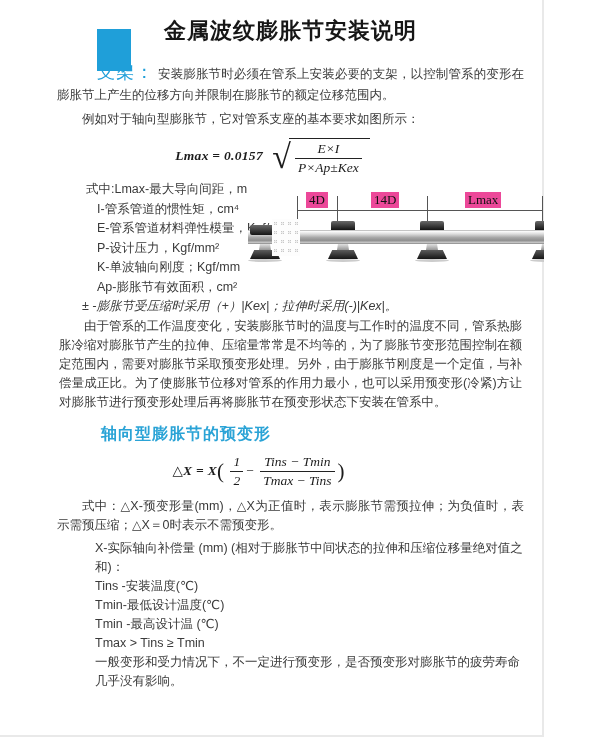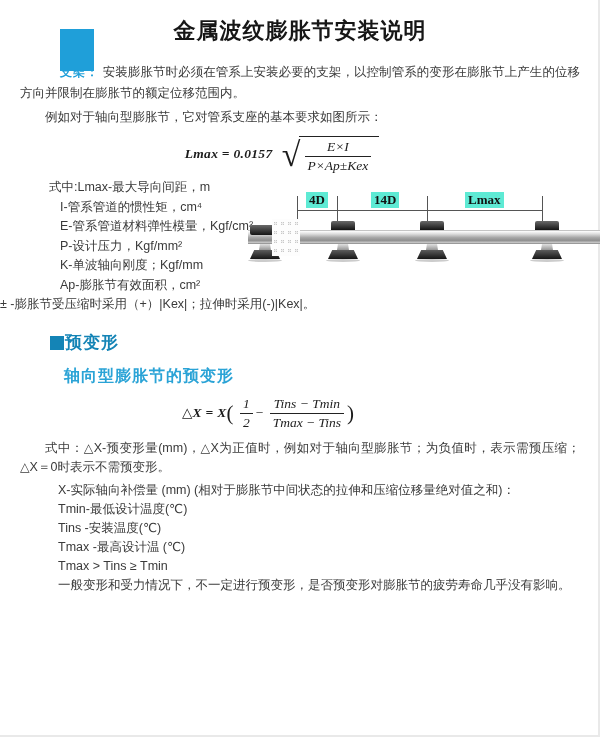--- a/index.html
+++ b/index.html
@@ -1,46 +1,47 @@
 <!DOCTYPE html>
 <html style="--accent-support: #1f9fd9; --accent-section: #1484b6; --accent-sub: #2aa3d6;"><head>
 <meta charset="utf-8">
 <style>
   * { box-sizing: border-box; }
   html,body { margin:0; padding:0; background:#fff; }
   .page {
     position: relative;
-    width: 600px; height: 737px;
+    width: 544px; height: 737px;
     background: #fff;
     overflow: hidden;
     font-family: "Liberation Sans", "DejaVu Sans", sans-serif;
     font-size: 12.5px;
     color: #3a3a3a;
     box-shadow: inset -2px 0 0 #e9e9e9, inset 0 -2px 0 #e9e9e9;
+    padding-left: 37px;
   }
   .title {
     margin: 16px 0 16px;
     text-align: center;
     font-size: 22px;
     font-weight: bold;
     color: #161616;
     letter-spacing: 1px;
   }
   .sq {
     display: inline-block;
     width: 14px; height: 14px;
     vertical-align: -2px;
     margin-right: 1px;
   }
   .sq.support { background: var(--accent-support); }
   .sq.section { background: var(--accent-section); }
   .h-support {
     color: var(--accent-support);
-    font-size: 12px;
-    font-weight: bold;
+    font-size: 18px;
+    font-weight: normal;
     letter-spacing: 1px;
     margin-top: 39px;
   }
   .p-intro {
     margin: 0 20px;
     line-height: 21px;
     text-align: justify;
     text-indent: 40px;
   }
   .p-example { margin: 3px 20px 0; text-indent: 25px; line-height: 20px; }
@@ -66,31 +67,31 @@
   .sqrt { display: inline-flex; align-items: center; vertical-align: middle; margin-left: 6px; }
   .sqrt .rad { font-size: 34px; line-height: 30px; font-weight: 400; margin-right: -2px; }
   .sqrt .radicand { border-top: 1.4px solid #222; padding: 2px 5px 0 3px; }
   .sqrt .frac .num { border-bottom: 1px solid #222; }
   .paren { font-size: 21px; vertical-align: middle; font-weight: 400; }
 
   
   .defs { margin: 3px 0 0 45px; line-height: 19.5px; }
   .defs > div { margin-left: 15px; }
   .defs > div:first-child { margin-left: 4px; }
-  .note-line { line-height: 19.5px; }
+  .note-line { margin-left: 45px; line-height: 19.5px; font-style: italic; }
 
   
   .diagram { position: absolute; left: 248px; top: 192px; width: 352px; height: 96px; }
   .dim-line { position: absolute; left: 49px; top: 18px; width: 246px; height: 1px; background: #555; }
   .tick { position: absolute; top: 4px; width: 1px; height: 36px; background: #555; }
   .dim-label {
     position: absolute; top: 0;
     font-family: "Liberation Serif", "DejaVu Serif", serif;
-    font-weight: bold; font-size: 13px; color: #111;
-    background: #5eead4; padding: 0 3px;
+    font-weight: normal; font-size: 13px; color: #111;
+    background: #ec4899; padding: 0 3px;
   }
   .pipe {
     position: absolute; left: 0; top: 38px; width: 352px; height: 14px;
     background: linear-gradient(180deg,#ffffff 0%,#dcdcdc 25%,#a6a6a6 55%,#8f8f8f 78%,#cfcfcf 100%);
     border-top: 1px solid #c4c4c4; border-bottom: 1px solid #9a9a9a;
   }
   .support { position: absolute; top: 29px; width: 34px; height: 42px; }
   .support .cap {
     position: absolute; top: 0; left: 5px; width: 24px; height: 9px;
     background: linear-gradient(180deg,#6a6a6a,#141414);
@@ -209,43 +210,41 @@
         <div class="shadow"></div>
     </div>
     <div class="support" style="left:282px">
       <div class="cap"></div>
         <div class="neck"></div>
         <div class="base"></div>
         <div class="shadow"></div>
     </div>
   </div>
 
-  <div class="sec-head">
-    <span class="sq section"></span><span>预变形</span>
-  </div>
-
+
+  <div class="p-predeform">由于管系的工作温度变化，安装膨胀节时的温度与工作时的温度不同，管系热膨胀冷缩对膨胀节产生的拉伸、压缩量常常是不均等的，为了膨胀节变形范围控制在额定范围内，需要对膨胀节采取预变形处理。另外，由于膨胀节刚度是一个定值，与补偿量成正比。为了使膨胀节位移对管系的作用力最小，也可以采用预变形(冷紧)方让对膨胀节进行预变形处理后再将膨胀节在预变形状态下安装在管系中。</div>
 
   <div class="sub-head sub-axial">轴向型膨胀节的预变形</div>
 
   <div class="formula f2">
     <span class="f-lhs">△X = X</span><span class="paren">(</span>
     <span class="frac">
       <span class="num">1</span>
       <span class="den">2</span>
     </span><span>−</span>
     <span class="frac">
       <span class="num">Tins − Tmin</span>
       <span class="den">Tmax − Tins</span>
     </span><span class="paren">)</span>
   </div>
 
-  <div class="p-explain">式中：△X-预变形量(mm)，△X为正值时，例如对于轴向型膨胀节；为负值时，表示需预压缩；△X＝0时表示不需预变形。</div>
+  <div class="p-explain">式中：△X-预变形量(mm)，△X为正值时，表示膨胀节需预拉伸；为负值时，表示需预压缩；△X＝0时表示不需预变形。</div>
 
   <div class="param-list">
     <div>X-实际轴向补偿量 (mm) (相对于膨胀节中间状态的拉伸和压缩位移量绝对值之和)：</div>
+    <div>Tins -安装温度(℃)</div>
     <div>Tmin-最低设计温度(℃)</div>
-    <div>Tins -安装温度(℃)</div>
-    <div>Tmax -最高设计温 (℃)</div>
+    <div>Tmin -最高设计温 (℃)</div>
     <div>Tmax &gt; Tins ≥ Tmin</div>
   </div>
   <div class="p-note">一般变形和受力情况下，不一定进行预变形，是否预变形对膨胀节的疲劳寿命几乎没有影响。</div>
 
 </div>
 
 </body></html>

